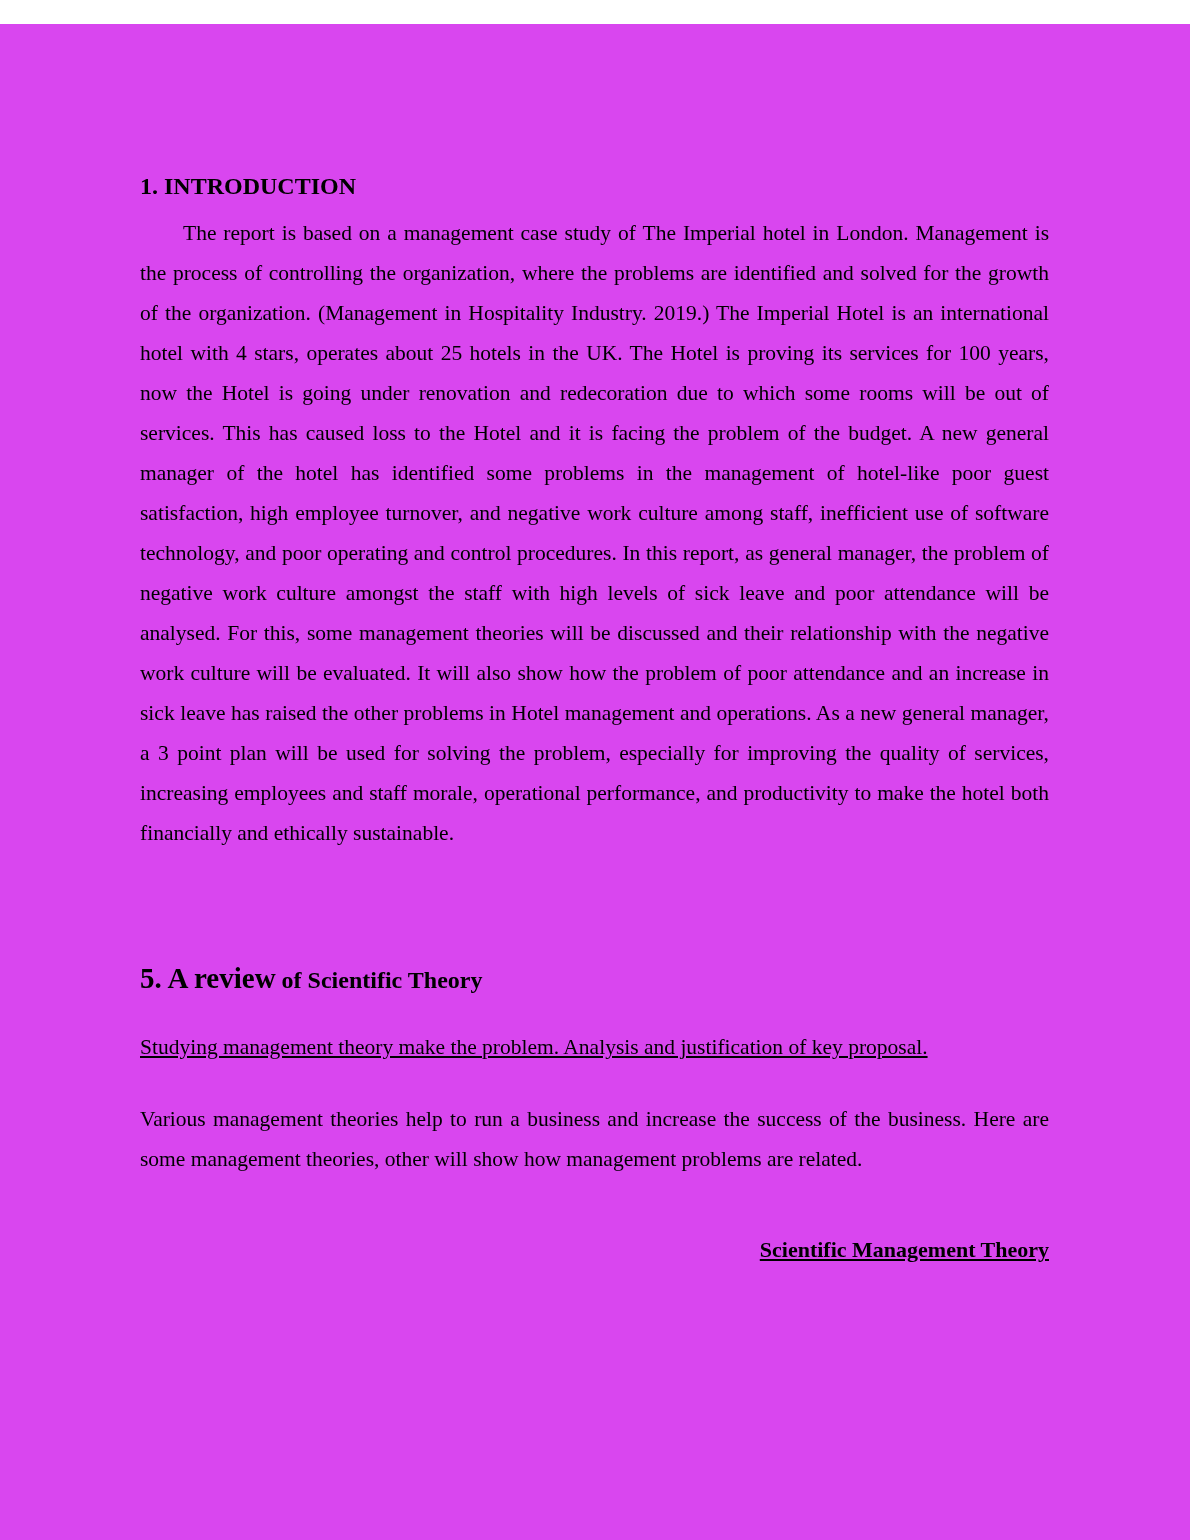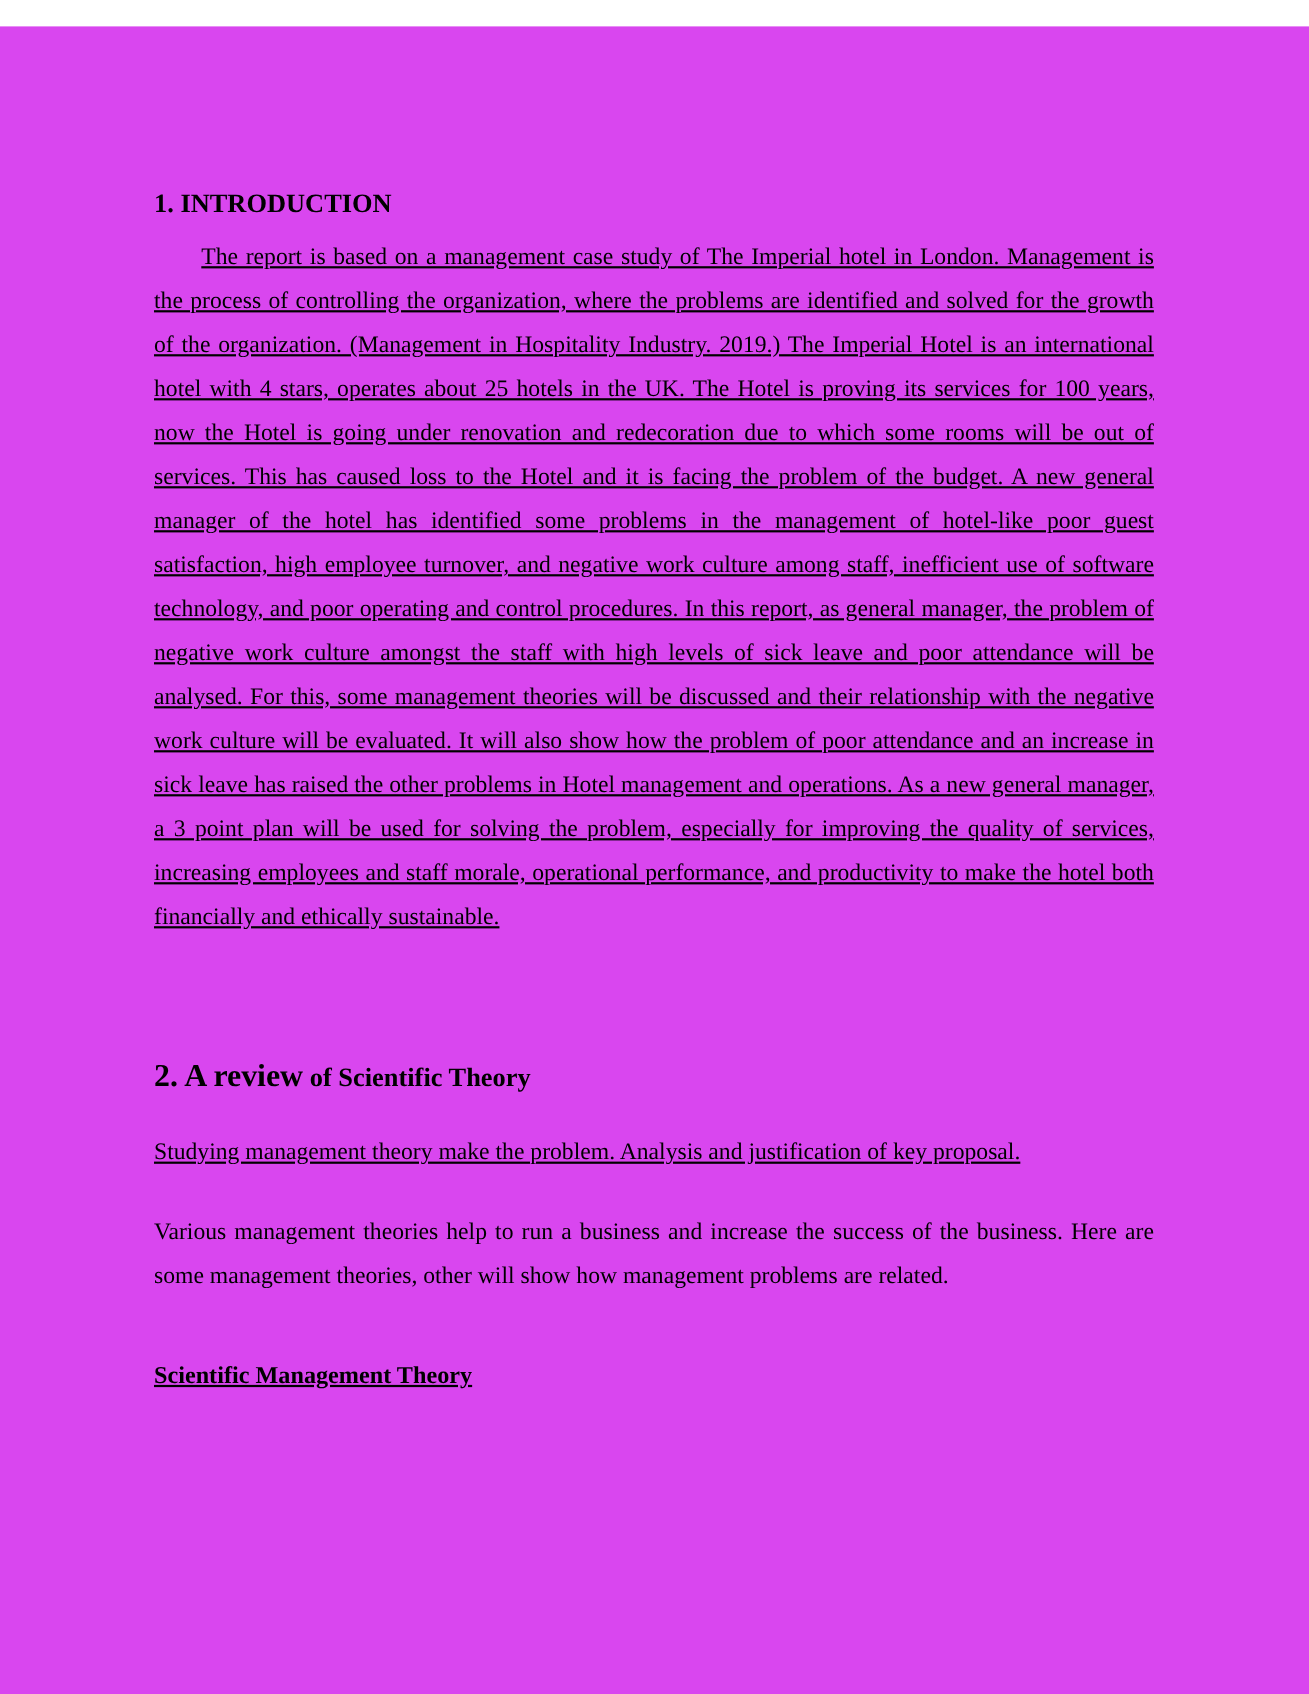--- a/index.html
+++ b/index.html
@@ -27,21 +27,20 @@
   }
   .body-par {
     font-size: 21.5px;
     line-height: 40px;
     text-align: justify;
     margin: 0;
   }
   .intro-par {
     margin-top: 10px;
     text-indent: 43px;
-    text-decoration: underline;
   }
   .h2 {
     margin: 104px 0 0 0;
     font-weight: bold;
     line-height: 42px;
   }
   .h2-big {
     font-size: 29px;
   }
   .h2-small {
@@ -56,38 +55,39 @@
   }
   .review-par {
     margin-top: 32px;
   }
   .h3 {
     margin: 56px 0 0 0;
     font-size: 22px;
     line-height: 30px;
     font-weight: bold;
     text-decoration: underline;
+    text-align: right;
   }
   .scientific-par {
     margin-top: 46px;
     text-indent: 70px;
   }
 </style>
 </head>
 <body>
 
 <div class="page">
 
   <section>
     <h1 class="h1">1. INTRODUCTION</h1>
     <p class="body-par intro-par">The report is based on a management case study of The Imperial hotel in London. Management is the process of controlling the organization, where the problems are identified and solved for the growth of the organization. (Management in Hospitality Industry. 2019.) The Imperial Hotel is an international hotel with 4 stars, operates about 25 hotels in the UK. The Hotel is proving its services for 100 years, now the Hotel is going under renovation and redecoration due to which some rooms will be out of services. This has caused loss to the Hotel and it is facing the problem of the budget. A new general manager of the hotel has identified some problems in the management of hotel-like poor guest satisfaction, high employee turnover, and negative work culture among staff, inefficient use of software technology, and poor operating and control procedures. In this report, as general manager, the problem of negative work culture amongst the staff with high levels of sick leave and poor attendance will be analysed. For this, some management theories will be discussed and their relationship with the negative work culture will be evaluated. It will also show how the problem of poor attendance and an increase in sick leave has raised the other problems in Hotel management and operations. As a new general manager, a 3 point plan will be used for solving the problem, especially for improving the quality of services, increasing employees and staff morale, operational performance, and productivity to make the hotel both financially and ethically sustainable.</p>
   </section>
 
   <section>
-    <h2 class="h2"><span class="h2-big">2. A review</span> <span class="h2-small">of Scientific Theory</span></h2>
+    <h2 class="h2"><span class="h2-big">5. A review</span> <span class="h2-small">of Scientific Theory</span></h2>
     <p class="subheading">Studying management theory make the problem. Analysis and justification of key proposal.</p>
     <p class="body-par review-par">Various management theories help to run a business and increase the success of the business. Here are some management theories, other will show how management problems are related.</p>
   </section>
 
   <section>
     <h3 class="h3">Scientific Management Theory</h3>
   </section>
 
 </div>
 

